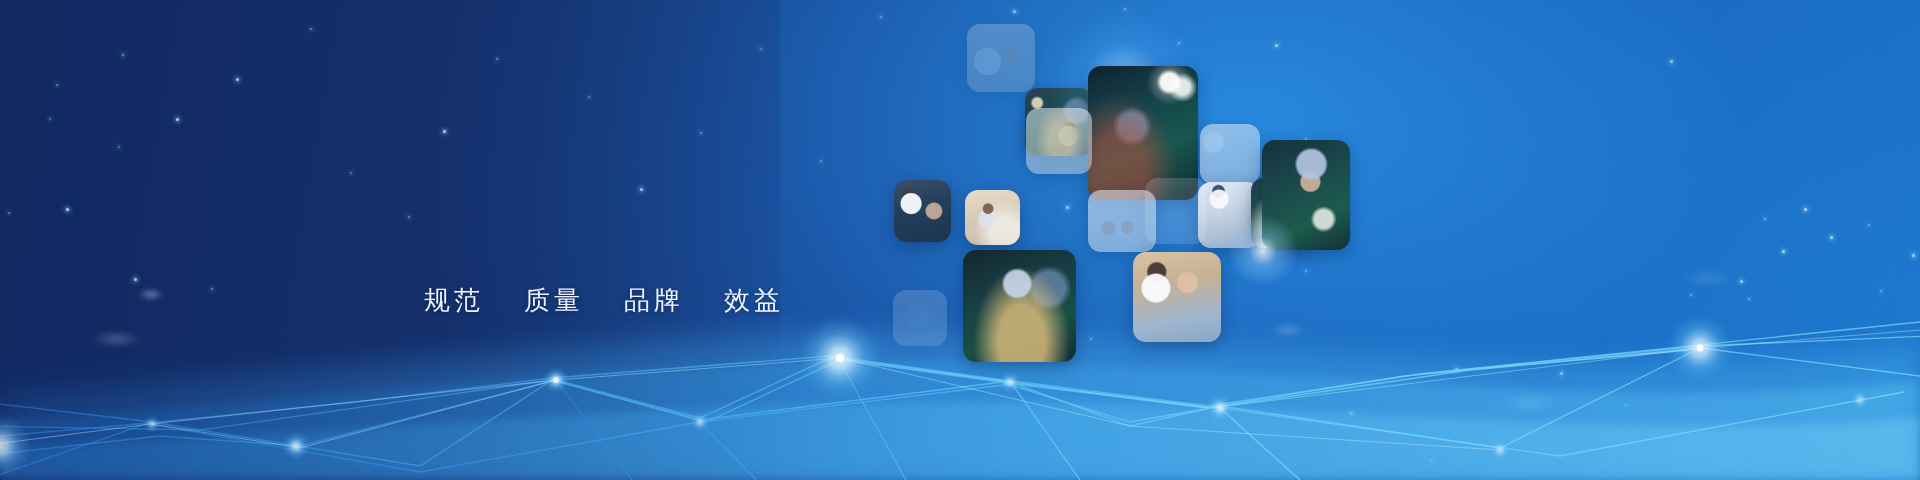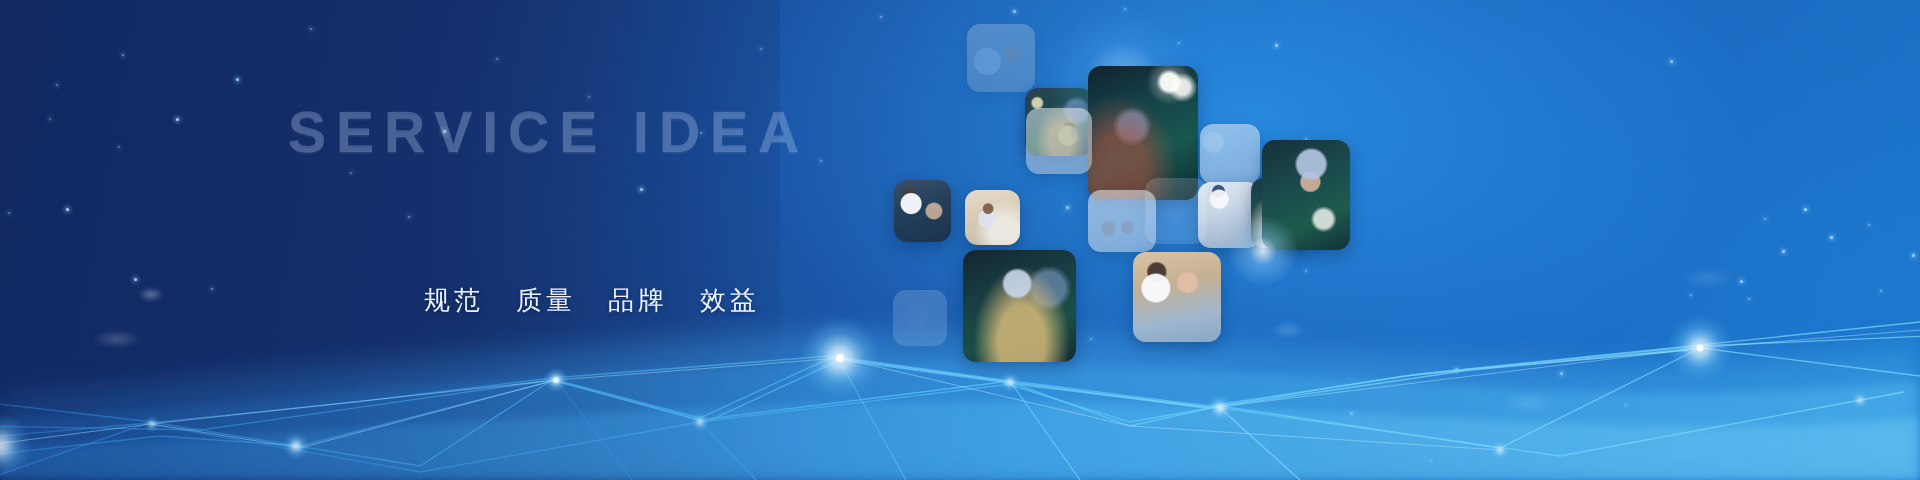--- a/index.html
+++ b/index.html
@@ -74,21 +74,21 @@
     font-family: "DejaVu Sans", "Liberation Sans", sans-serif;
   }
   .headline .gap { display: inline-block; width: 22px; }
 
   
   .subtitle {
     position: absolute;
     left: 424px; top: 283px;
     display: flex;
     align-items: center;
-    gap: 32px;
+    gap: 40px;
     color: #eef4ff;
     font-size: 26px;
     letter-spacing: 4px;
     font-family: "DejaVu Sans", "Liberation Sans", sans-serif;
     text-shadow: 0 1px 4px rgba(5,20,60,0.5);
   }
   .subtitle span { white-space: nowrap; }
 
   
   .collage { position: absolute; inset: 0; }
@@ -341,21 +341,20 @@
       <circle cx="296" cy="196" r="14" fill="url(#node)" opacity="0.75"></circle>
       <circle cx="1010" cy="132" r="11" fill="url(#node)" opacity="0.7"></circle>
       <circle cx="1220" cy="158" r="14" fill="url(#node)" opacity="0.78"></circle>
       <circle cx="1500" cy="200" r="11" fill="url(#node)" opacity="0.6"></circle>
       <circle cx="1860" cy="150" r="10" fill="url(#node)" opacity="0.55"></circle>
       <circle cx="700" cy="172" r="10" fill="url(#node)" opacity="0.6"></circle>
       <circle cx="152" cy="174" r="9" fill="url(#node)" opacity="0.55"></circle>
     </svg>
   </div>
 
-  <div class="ghost">SERVICE IDEA</div>
 
 
   <div class="subtitle">
     <span>规范</span>
     <span>质量</span>
     <span>品牌</span>
     <span>效益</span>
   </div>
 
   <div class="collage">

